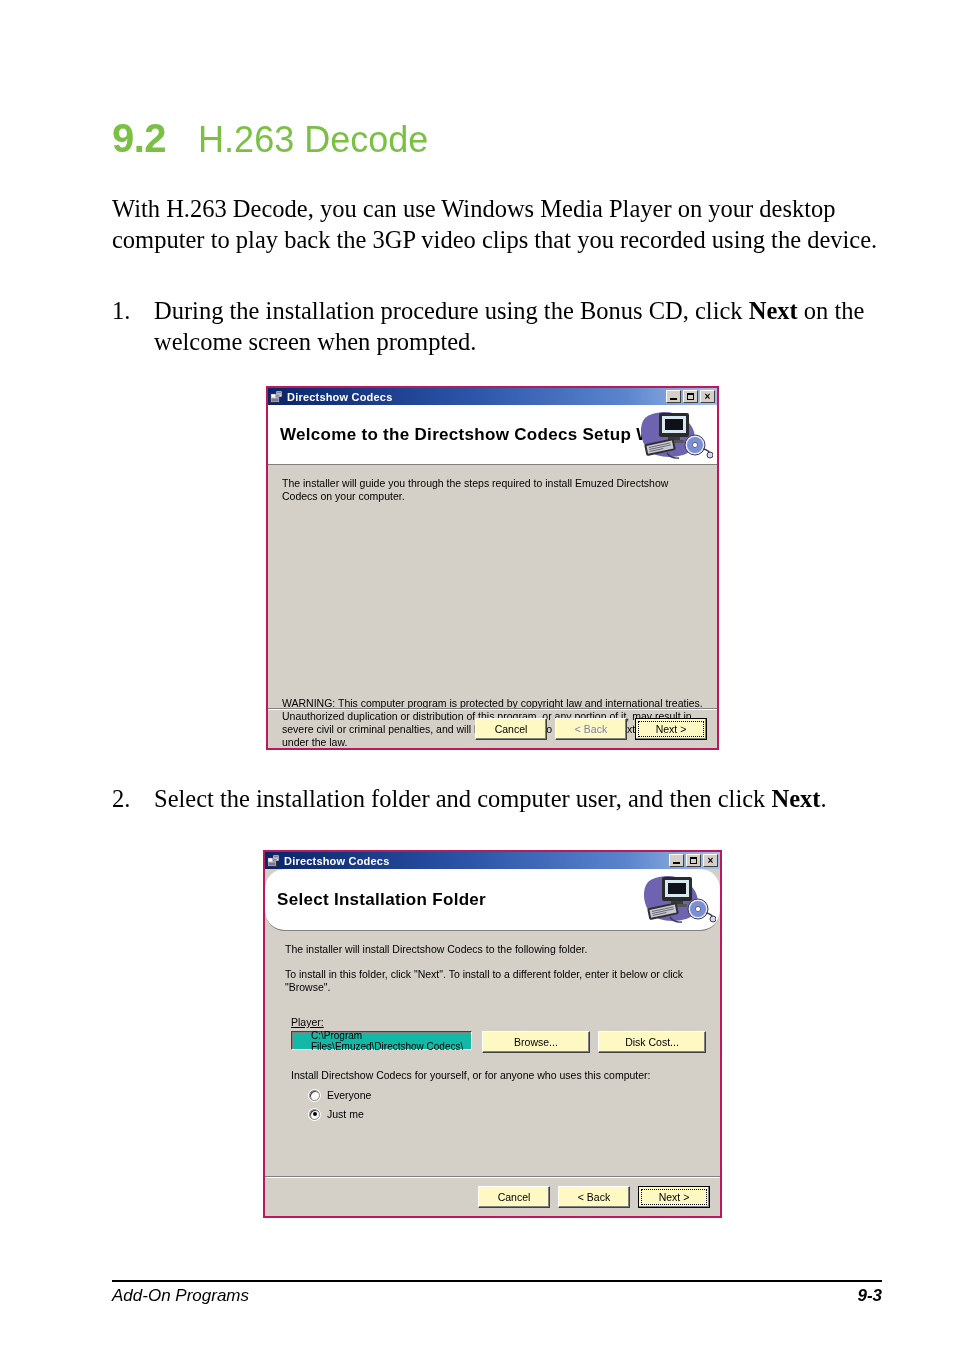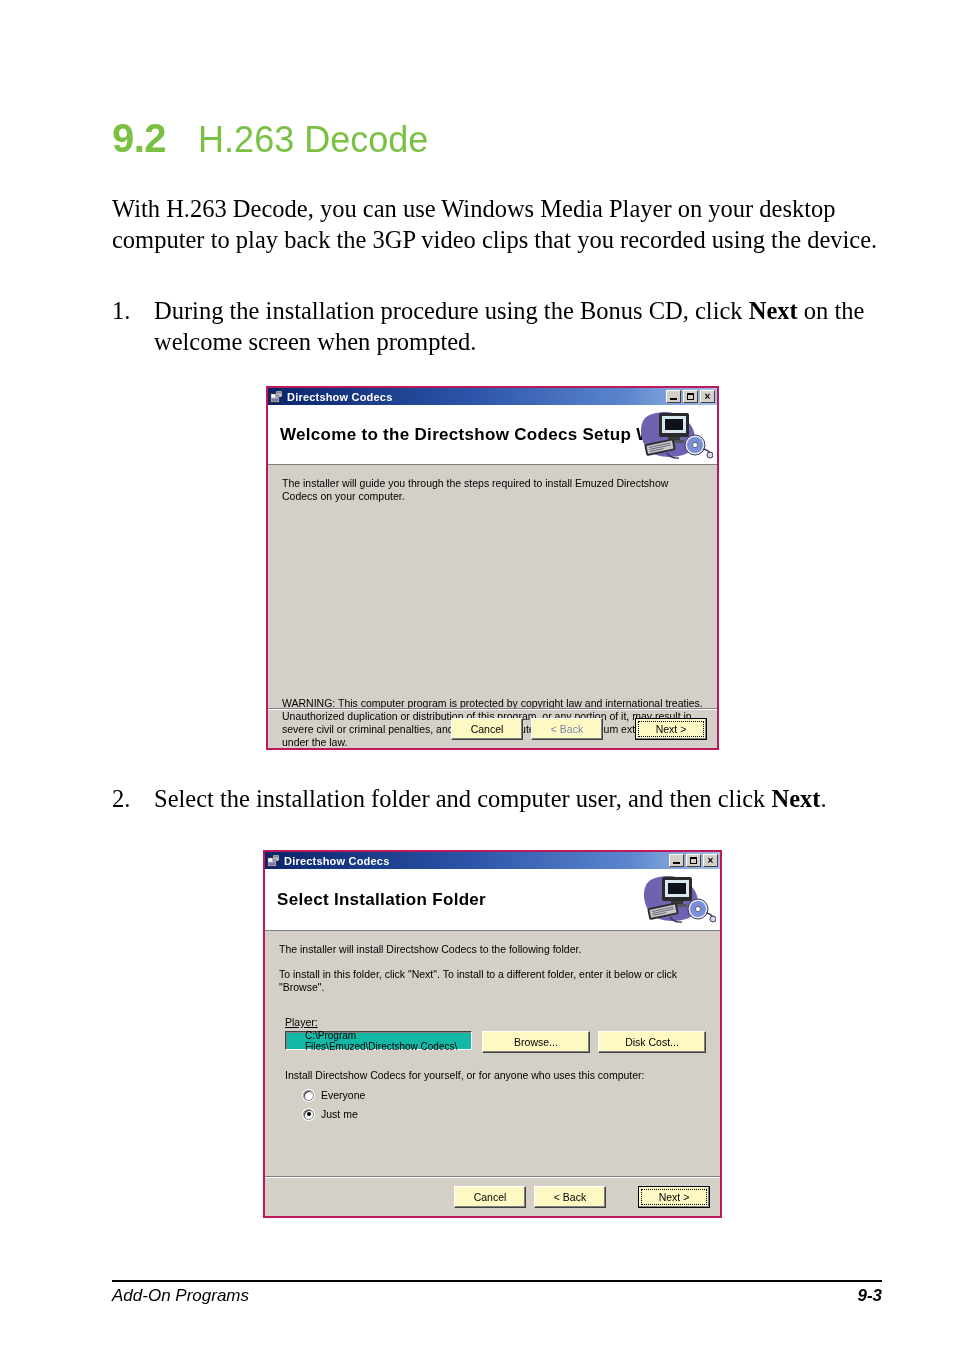--- a/index.html
+++ b/index.html
@@ -154,21 +154,21 @@
   .dlg-banner {
     background: #ffffff;
     border-bottom: 1px solid #808080;
     height: 60px;
     display: flex;
     align-items: center;
     padding-left: 12px;
     box-sizing: border-box;
     position: relative;
   }
-  #dialog-2 .dlg-banner { height: 62px; }
+  #dialog-2 .dlg-banner { height: 62px; border-radius: 20px; }
   .dlg-banner-title {
     font-size: 17px;
     font-weight: bold;
     letter-spacing: 0.3px;
     color: #000;
     font-family: "Liberation Sans", sans-serif;
   }
   .dlg-banner-art {
     position: absolute;
     right: 4px;
@@ -220,21 +220,20 @@
     align-items: center;
     justify-content: center;
     box-sizing: border-box;
     cursor: default;
     padding: 0 6px;
   }
   .btn.disabled { color: #808080; text-shadow: 1px 1px 0 #ffffff; }
   .btn.default-focus {
     border: 1px solid #000000;
     position: relative;
-    margin-left: 24px;
   }
   .btn.default-focus .inner-focus {
     position: absolute;
     left: 2px; right: 2px; top: 2px; bottom: 2px;
     border: 1px dotted #000000;
     pointer-events: none;
   }
 
   
   .field-label {
@@ -461,21 +460,21 @@
           <circle cx="58" cy="38" r="10" fill="#E8E8F0" stroke="#3A3A5A"></circle>
           <circle cx="58" cy="38" r="8" fill="#7B8FD8"></circle>
           <circle cx="58" cy="38" r="2.6" fill="#ffffff" stroke="#3A3A5A" stroke-width="0.7"></circle>
           <path d="M66 42 q6 1 7 5" stroke="#3A3A5A" stroke-width="1.6" fill="none"></path>
           <circle cx="73" cy="48" r="3" fill="#D8D8E8" stroke="#3A3A5A"></circle>
           <path d="M30 46 q4 6 12 5" stroke="#3A3A5A" stroke-width="1.4" fill="none"></path>
         </svg>
       </span>
     </div>
 
-    <div class="dlg-body" style="height:266px;">
+    <div class="dlg-body" style="height:266px;margin-left:6px;">
       <div class="dlg-text">The installer will install Directshow Codecs to the following folder.</div>
       <div class="dlg-text" style="margin-top:12px;">To install in this folder, click "Next". To install to a different folder, enter it below or click "Browse".</div>
 
       <div style="margin-top:22px; margin-left:6px;">
         <div class="field-label"><u>Player:</u></div>
         <div class="folder-row">
           <div class="text-input">C:\Program Files\Emuzed\Directshow Codecs\</div>
           <div class="side-buttons">
             <div class="btn">Browse...</div>
             <div class="btn">Disk Cost...</div>

